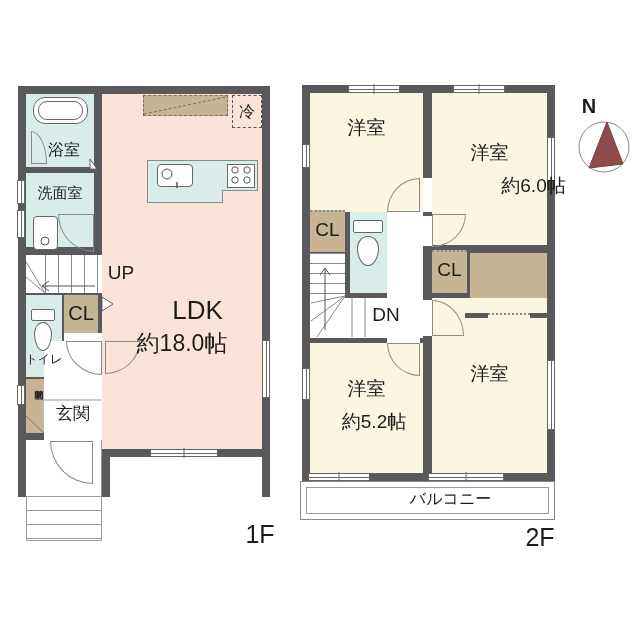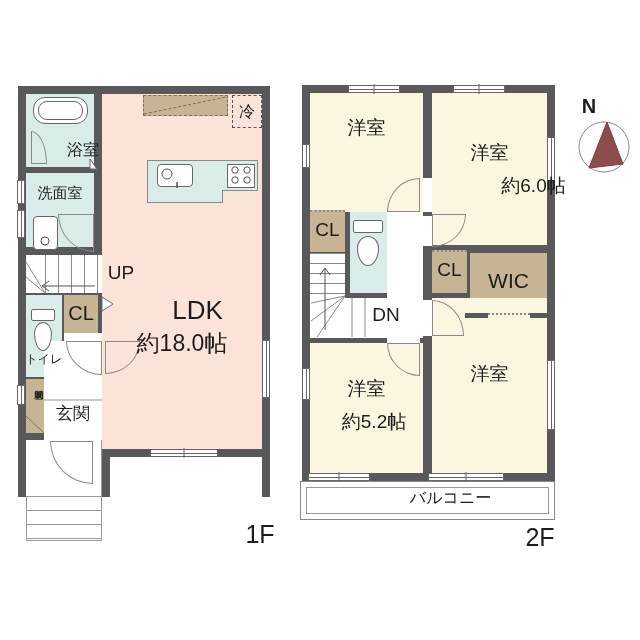--- a/index.html
+++ b/index.html
@@ -73,21 +73,21 @@
   <div class="win win-v" style="left:17px;top:385px;width:8px;height:20px;"></div>
   <div class="win win-v" style="left:262px;top:340px;width:8px;height:58px;"></div>
   <div class="win win-h" style="left:150px;top:449px;width:68px;height:8px;"></div>
 
   <div class="arc r-tr" style="left:31px;top:131px;width:16px;height:33px;"></div>
   <div class="arc r-bl" style="left:58px;top:214px;width:36px;height:38px;"></div>
   <div class="arc r-bl" style="left:66px;top:341px;width:36px;height:34px;"></div>
   <div class="arc r-br" style="left:105px;top:341px;width:35px;height:33px;"></div>
   <div class="arc r-bl" style="left:50px;top:441px;width:43px;height:43px;"></div>
 
-  <div class="lbl" style="left:26px;top:141px;width:76px;font-size:16px;margin-left:19px;">浴室</div>
+  <div class="lbl" style="left:26px;top:141px;width:76px;font-size:16px;">浴室</div>
   <div class="lbl" style="left:26px;top:184px;width:68px;font-size:15px;">洗面室</div>
   <div class="lbl" style="left:25px;top:353px;width:38px;font-size:12px;">トイレ</div>
   <div class="lbl" style="left:44px;top:404px;width:58px;font-size:17px;">玄関</div>
   <div class="lbl" style="left:26px;top:383px;width:18px;height:48px;font-size:9px;writing-mode:vertical-rl;text-align:left;">玄関収納</div>
   <div class="lbl" style="left:64px;top:302px;width:34px;font-size:20px;">CL</div>
   <div class="lbl" style="left:101px;top:262px;width:40px;font-size:19px;">UP</div>
   <div class="lbl" style="left:232px;top:103px;width:30px;font-size:16px;">冷</div>
   <div class="lbl" style="left:102px;top:296px;width:191px;font-size:26px;">LDK</div>
   <div class="lbl" style="left:102px;top:330px;width:160px;font-size:23px;">約18.0帖</div>
   <div class="lbl" style="left:236px;top:520px;width:48px;font-size:25px;">1F</div>
@@ -135,23 +135,22 @@
   <div class="abs" style="left:306px;top:487px;width:243px;height:27px;border:1px solid #9a9a9a;box-sizing:border-box;"></div>
 
   <div class="lbl" style="left:310px;top:117px;width:113px;font-size:19px;">洋室</div>
   <div class="lbl" style="left:432px;top:142px;width:115px;font-size:19px;">洋室</div>
   <div class="lbl" style="left:432px;top:175px;width:115px;font-size:19px;padding-left:44px;">約6.0帖</div>
   <div class="lbl" style="left:310px;top:378px;width:113px;font-size:19px;">洋室</div>
   <div class="lbl" style="left:310px;top:411px;width:128px;font-size:19px;">約5.2帖</div>
   <div class="lbl" style="left:432px;top:363px;width:115px;font-size:19px;">洋室</div>
   <div class="lbl" style="left:310px;top:219px;width:35px;font-size:19px;">CL</div>
   <div class="lbl" style="left:432px;top:259px;width:35px;font-size:19px;">CL</div>
-  <div class="lbl" style="left:470px;top:269px;width:77px;font-size:21px;">WIC</div>
   <div class="lbl" style="left:358px;top:304px;width:56px;font-size:19px;">DN</div>
-  <div class="lbl" style="left:300px;top:490px;width:301px;font-size:16px;font-family:Liberation Mono, monospace;">バルコニー</div>
+  <div class="lbl" style="left:300px;top:490px;width:301px;font-size:16px;">バルコニー</div>
   <div class="lbl" style="left:516px;top:523px;width:48px;font-size:25px;">2F</div>
 
   <div class="lbl" style="left:574px;top:95px;width:30px;font-size:20px;font-weight:600;">N</div>
 
   <svg class="overlay" width="640" height="640" viewBox="0 0 640 640">
 
     <line x1="144" y1="114" x2="226" y2="97" stroke="#7d6f52" stroke-width="1" stroke-dasharray="3,2"></line>
 
     <circle cx="235" cy="170" r="3.2" fill="none" stroke="#555" stroke-width="1"></circle>
     <circle cx="247" cy="170" r="3.2" fill="none" stroke="#555" stroke-width="1"></circle>

